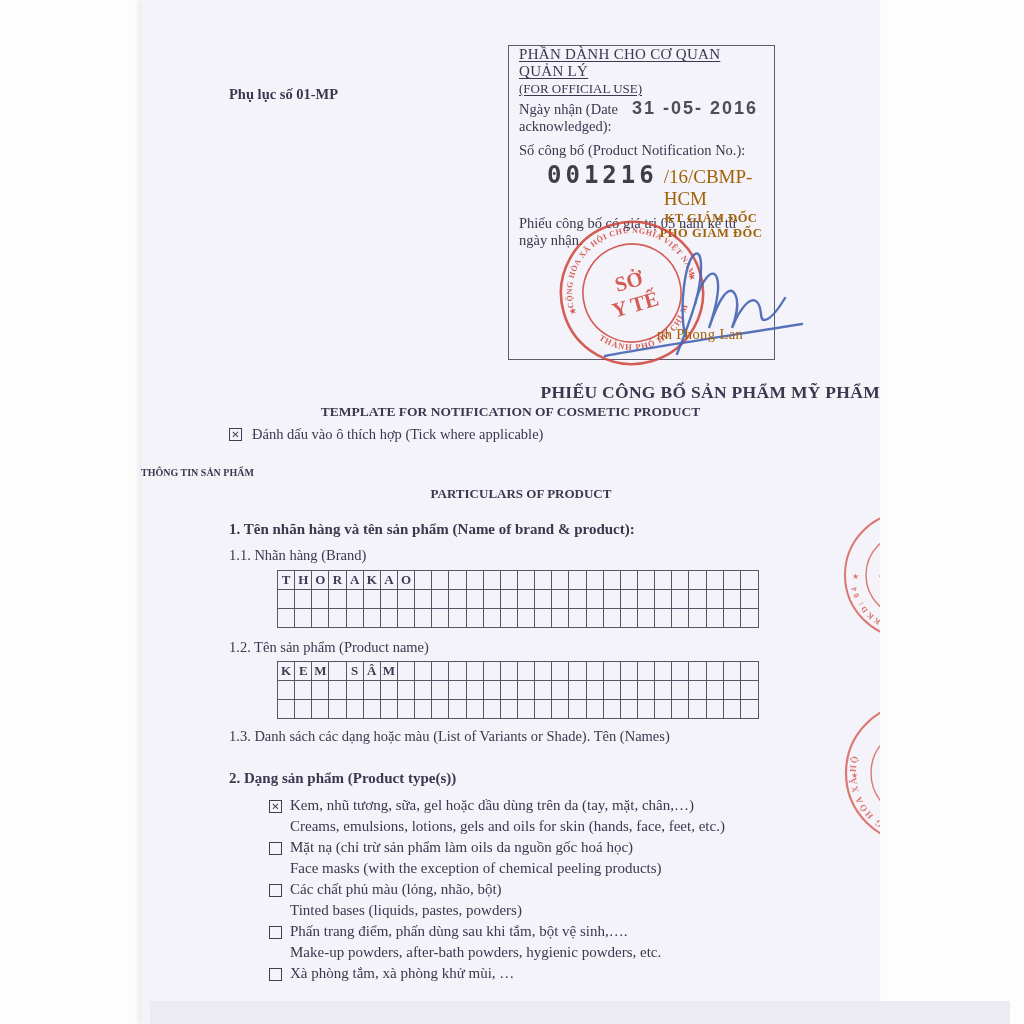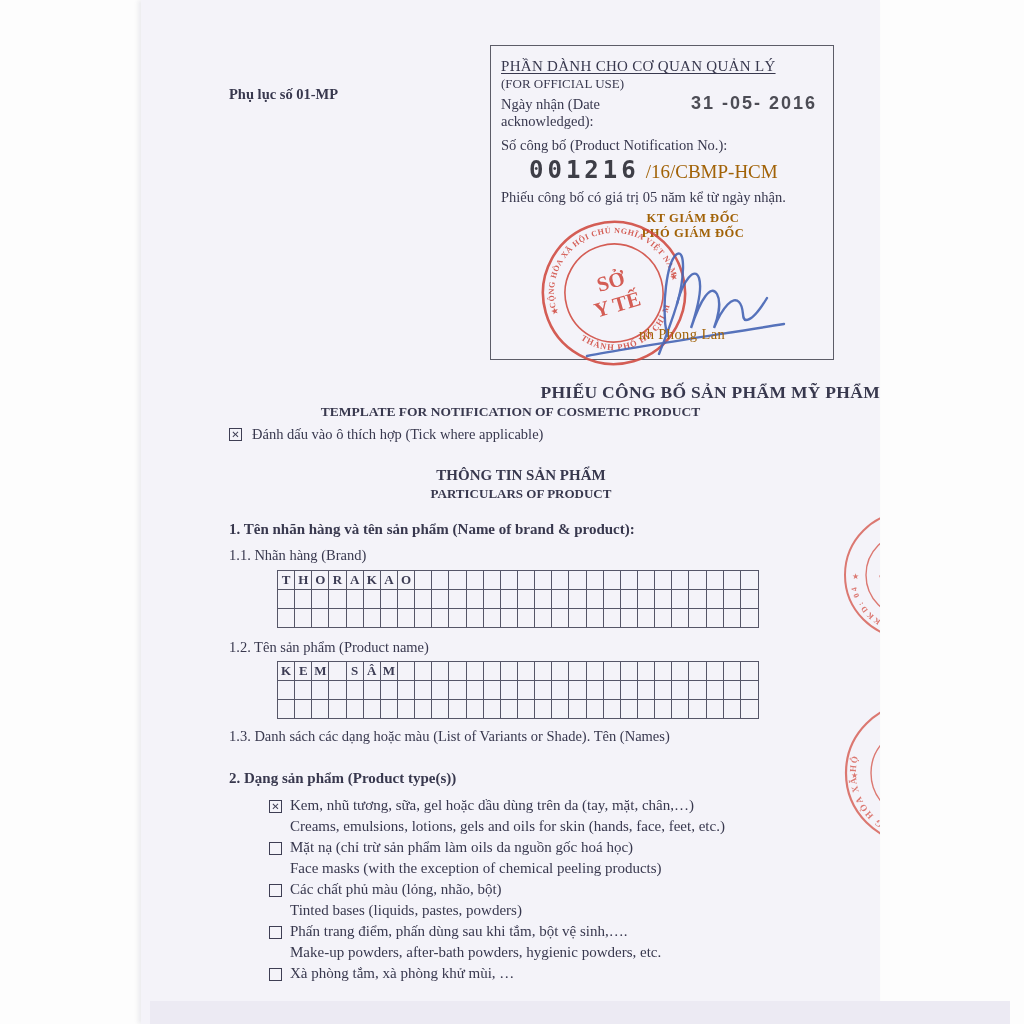--- a/index.html
+++ b/index.html
@@ -5,24 +5,24 @@
   html,body{margin:0;padding:0;background:#fff;}
   .canvas{position:relative;width:1024px;height:1024px;background:#fdfdfd;overflow:hidden;
           font-family:"Liberation Serif",serif;color:#38384e;}
   .page{position:absolute;left:141px;top:0;width:739px;height:1024px;background:#f4f3f9;
         overflow:hidden;box-shadow:-3px 0 4px rgba(90,90,120,.10);}
   .bottom-band{position:absolute;left:150px;top:1001px;width:860px;height:23px;background:#eceaf3;}
 
   .appendix{position:absolute;left:88px;top:86px;font-weight:bold;font-size:14.5px;}
 
   
-  .obox{position:absolute;left:349px;top:45px;width:344px;height:315px;border:1.5px solid #5c5c68;
-        box-sizing:border-box;padding:12px 10px;}
+  .obox{position:absolute;left:367px;top:45px;width:267px;height:315px;border:1.5px solid #5c5c68;
+        box-sizing:border-box;padding:0 10px;}
   .obox .t1{font-size:15px;text-decoration:underline;text-underline-offset:2px;letter-spacing:.3px;}
-  .obox .t2{font-size:13px;text-underline-offset:2px;margin-top:1px;}
+  .obox .t2{font-size:13px;text-decoration:underline;text-underline-offset:2px;margin-top:1px;}
   .daterow{display:flex;align-items:baseline;margin-top:1px;font-size:14.5px;}
   .datestamp{margin-left:auto;margin-right:6px;font-family:"Liberation Sans",sans-serif;
              font-size:18px;font-weight:bold;letter-spacing:2px;color:#4c4c55;white-space:nowrap;}
   .nlabel{margin-top:7px;font-size:14.5px;}
   .numrow{margin-top:2px;padding-left:28px;display:flex;align-items:baseline;gap:6px;}
   .bignum{font-family:"DejaVu Sans Mono",monospace;font-size:24px;font-weight:bold;
           letter-spacing:4px;color:#3e3e47;}
   .numsuffix{font-size:19px;color:#a16207;}
   .validity{margin-top:5px;font-size:14.5px;}
   .red{color:#a16207;}
@@ -30,21 +30,21 @@
               font-size:12.5px;font-weight:bold;letter-spacing:.5px;line-height:15px;}
   .stampwrap{position:absolute;left:48px;top:172px;width:150px;height:150px;transform:rotate(-16deg);opacity:.88;}
   .sigwrap{position:absolute;left:58px;top:190px;width:255px;height:150px;}
   .signame{position:absolute;left:148px;top:280px;font-size:14.5px;letter-spacing:.4px;}
 
   .maintitle{position:absolute;left:0;top:382px;width:739px;text-align:right;
              font-weight:bold;font-size:17.5px;letter-spacing:.3px;}
   .subtitle{position:absolute;left:0;top:404px;width:739px;text-align:center;
             font-weight:bold;font-size:13.5px;}
   .tickrow{position:absolute;left:88px;top:426px;display:flex;gap:10px;font-size:14.5px;align-items:baseline;}
-  .infotitle{position:absolute;left:0;top:467px;width:760px;text-align:center;font-weight:bold;font-size:15px;}
+  .infotitle{position:absolute;left:0;top:467px;width:760px;text-align:left;font-weight:bold;font-size:10px;}
   .infosub{position:absolute;left:0;top:486px;width:760px;text-align:center;font-weight:bold;font-size:13px;}
 
   .s1head{position:absolute;left:88px;top:521px;font-weight:bold;font-size:15px;}
   .s11{position:absolute;left:88px;top:547px;font-size:14.5px;}
   .s12{position:absolute;left:88px;top:639px;font-size:14.5px;}
   .s13{position:absolute;left:88px;top:728px;font-size:14.5px;}
   .s2head{position:absolute;left:88px;top:770px;font-weight:bold;font-size:15px;}
 
   .lettergrid{position:absolute;left:136px;width:482px;display:grid;
               grid-template-columns:repeat(28,1fr);border:1px solid #565668;box-sizing:border-box;}

